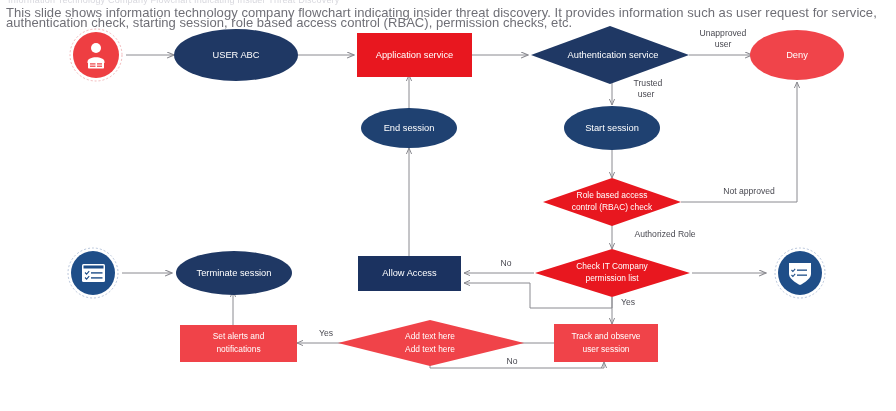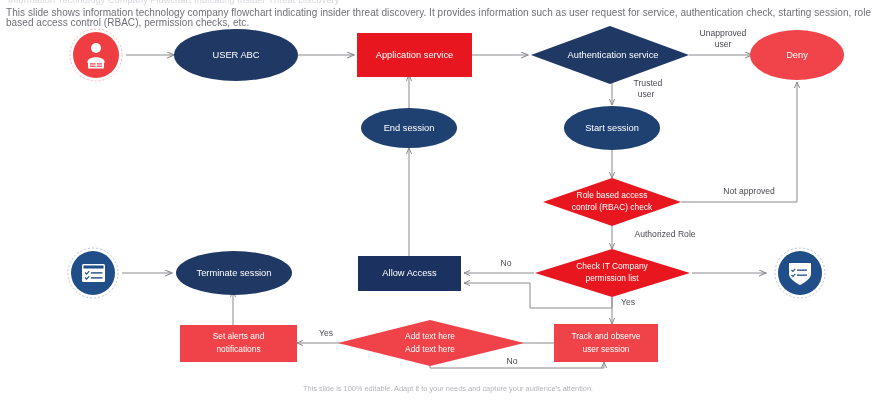--- a/index.html
+++ b/index.html
@@ -15,21 +15,21 @@
   .topcut{
     position:absolute;left:8px;top:0px;width:880px;height:7px;
     overflow:hidden;
     font-size:9px;color:#d8d8de;letter-spacing:.2px;
     white-space:nowrap;
   }
   .topcut span{display:block;margin-top:-5px;}
 
   .desc{
     position:absolute;left:6px;top:8px;width:884px;
-    font-size:10px;line-height:10px;color:#6f6f76;
+    font-size:13px;line-height:10px;color:#6f6f76;
     letter-spacing:.05px;
   }
 
   .footer{
     position:absolute;left:0;top:384px;width:896px;
     text-align:center;font-size:7.4px;color:#b5b5bb;
   }
 
   svg#canvas{position:absolute;left:0;top:0;width:896px;height:411px;}
 
@@ -222,15 +222,14 @@
     </g>
 
     <g>
       <rect x="554" y="324" width="104" height="38" fill="#F04349"></rect>
       <text class="nlabel sm" x="606" y="337">Track and observe</text>
       <text class="nlabel sm" x="606" y="350">user session</text>
     </g>
 
   </svg>
 
-  <div class="footer">This slide is 100% editable. Adapt it to your needs and capture your audience's attention.</div>
 
 </div>
 
 </body></html>

